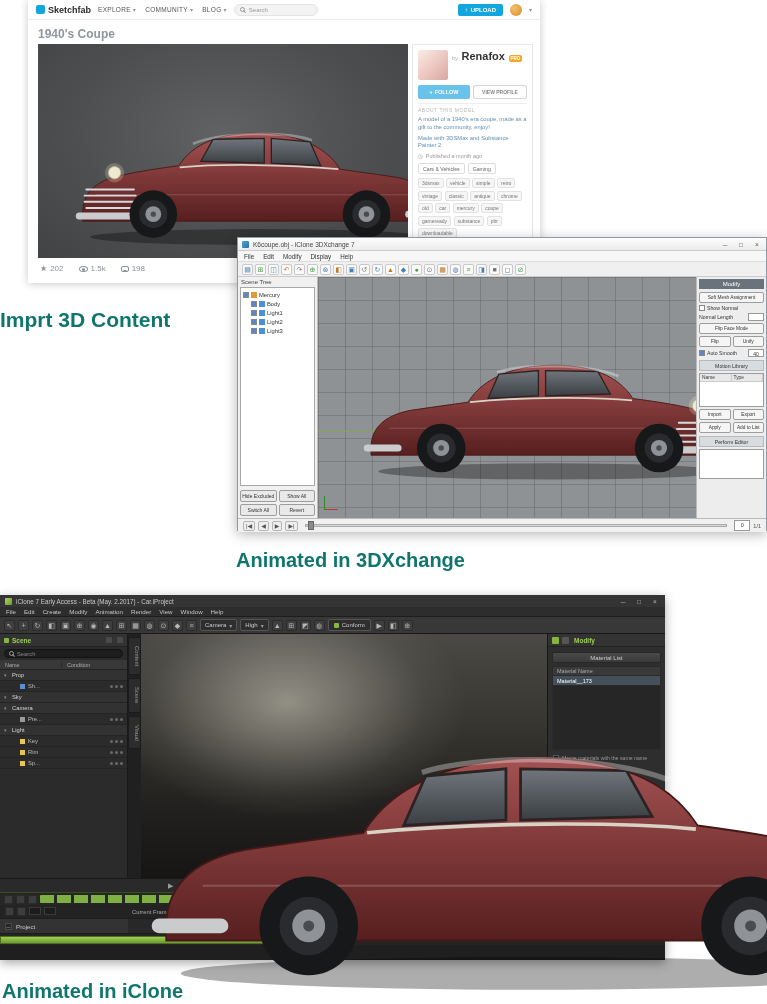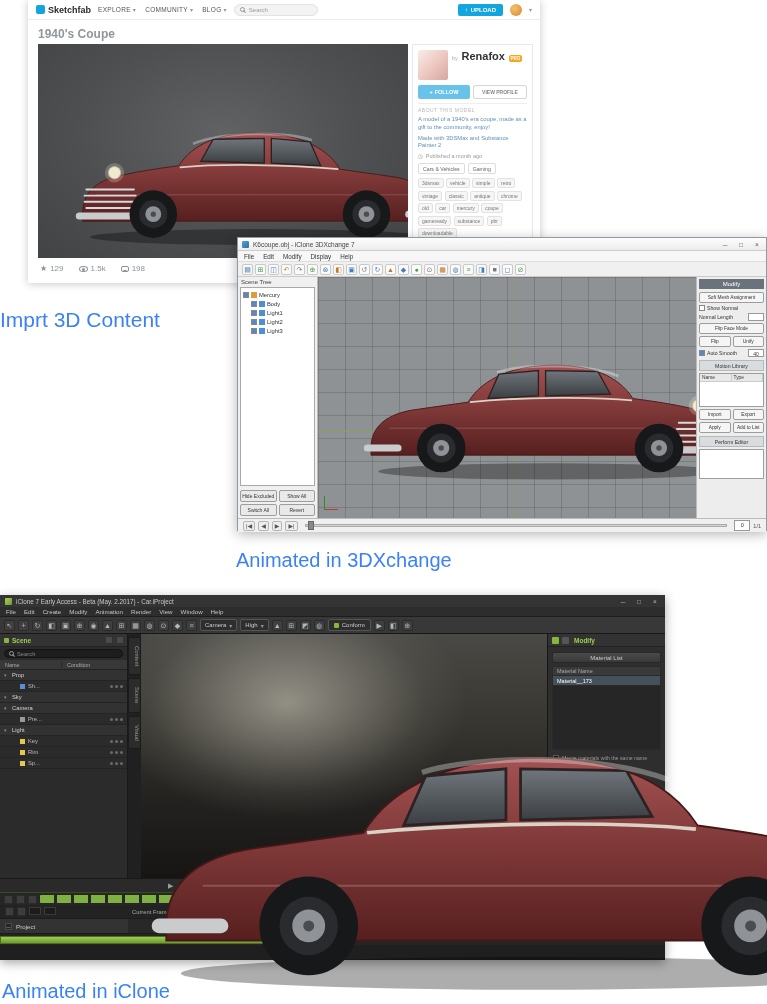--- a/index.html
+++ b/index.html
@@ -1,21 +1,21 @@
 <!DOCTYPE html>
 <html><head>
 <meta charset="utf-8">
 <style>
   *{margin:0;padding:0;box-sizing:border-box;font-family:"Liberation Sans",sans-serif}
   html,body{width:767px;height:1004px;background:#fff;overflow:hidden}
   .page{position:relative;width:767px;height:988px;background:#fff}
   button{background:none;border:none;font:inherit;cursor:pointer}
 
   
-  .cap{position:absolute;font-weight:400;color:#3b82f6;z-index:9}
+  .cap{position:absolute;font-weight:700;color:#0f766e;z-index:9}
   .cap-import{left:0;top:308;left:0px;top:308px;font-size:21px}
   .cap-convert{left:236px;top:549px;font-size:20px}
   .cap-animate{left:2px;top:980px;font-size:20px}
 
   
   .sf{position:absolute;left:28px;top:0;width:512px;height:283px;background:#fff;box-shadow:0 1px 8px rgba(0,0,0,.22);z-index:1}
   .sf-nav{height:20px;display:flex;align-items:center;gap:7px;padding:0 8px;border-bottom:1px solid #ececec}
   .sf-logo{display:flex;align-items:center;gap:3px;font-weight:700;font-size:9px;color:#2b2b2b}
   .sf-cube{width:9px;height:9px;background:#13a5de;border-radius:2px;display:inline-block}
   .sf-menus{display:flex;gap:9px}
@@ -262,21 +262,21 @@
 
     <div class="sf-viewer">
       <svg class="car sf-car" viewBox="0 0 420 190">
         <use href="#coupe" transform="translate(420,0) scale(-1,1)"></use>
       </svg>
     </div>
 
     <div class="sf-stats">
       <span class="stat">
         <span class="star">★</span>
-        <span>129</span>
+        <span>202</span>
       </span>
       <span class="stat">
         <span class="eye"></span>
         <span>1.5k</span>
       </span>
       <span class="stat">
         <span class="bubble"></span>
         <span>198</span>
       </span>
     </div>

